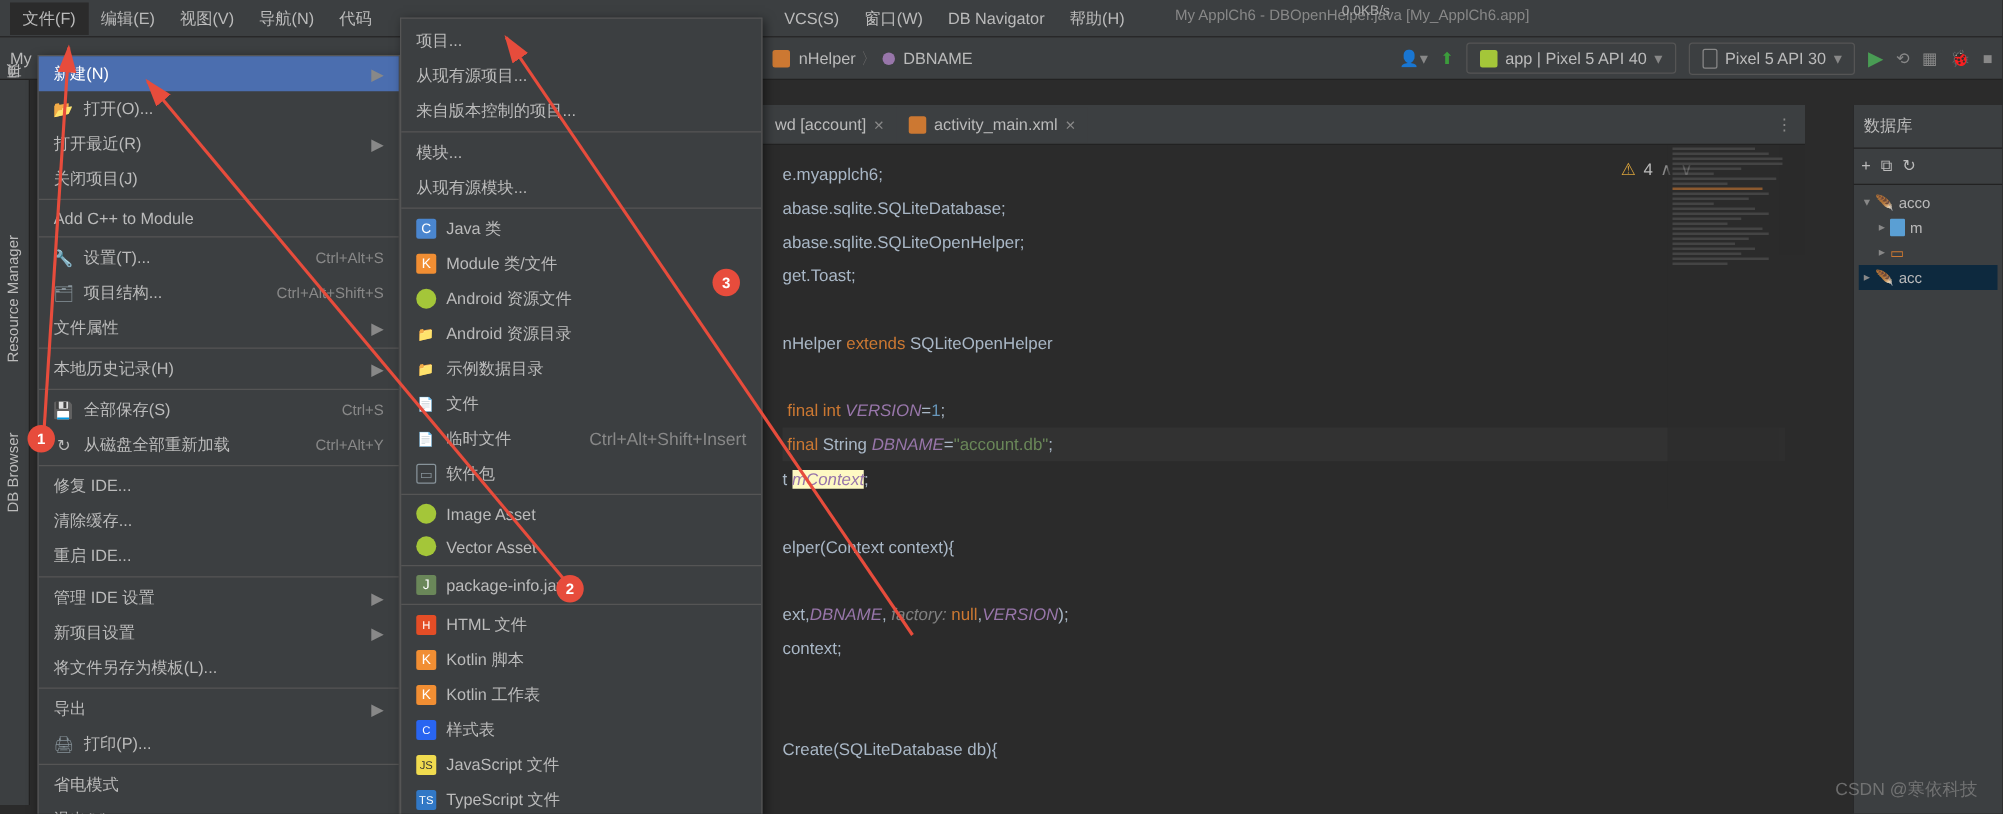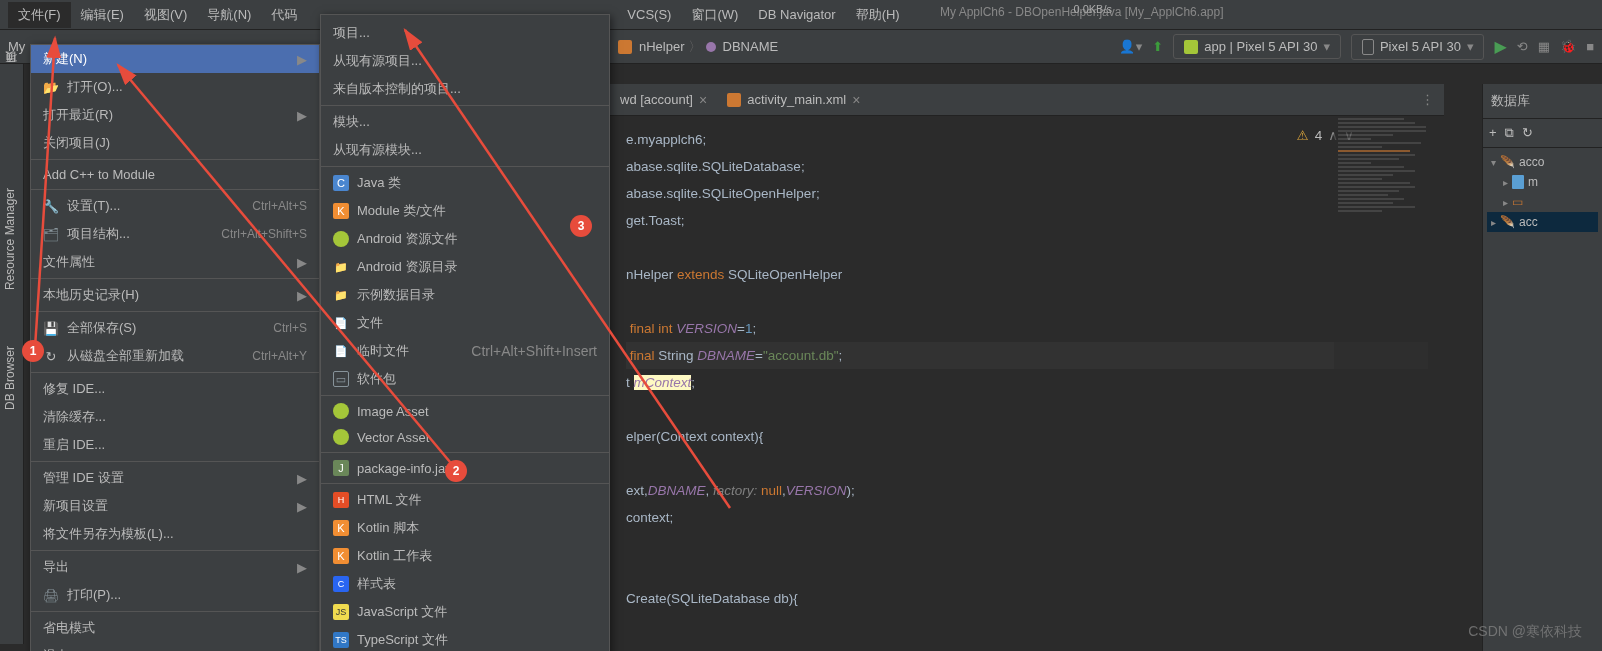--- a/index.html
+++ b/index.html
@@ -119,21 +119,21 @@
     <span class="breadcrumb-item">nHelper</span>
     <span style="color:#666">〉</span>
     <span class="bc-field"></span>
     <span class="breadcrumb-item">DBNAME</span>
   </div>
   <div class="toolbar-right">
     <span class="icon-btn">👤▾</span>
     <span class="arrow-up">⬆</span>
     <div class="dropdown">
       <span class="android-icon"></span>
-      <span>app | Pixel 5 API 30</span>
+      <span>app | Pixel 5 API 40</span>
       <span style="color:#888">▾</span>
     </div>
     <div class="dropdown">
       <span class="phone-icon"></span>
       <span>Pixel 5 API 30</span>
       <span style="color:#888">▾</span>
     </div>
     <span class="run-btn">▶</span>
     <span class="icon-btn">⟲</span>
     <span class="icon-btn">▦</span>

